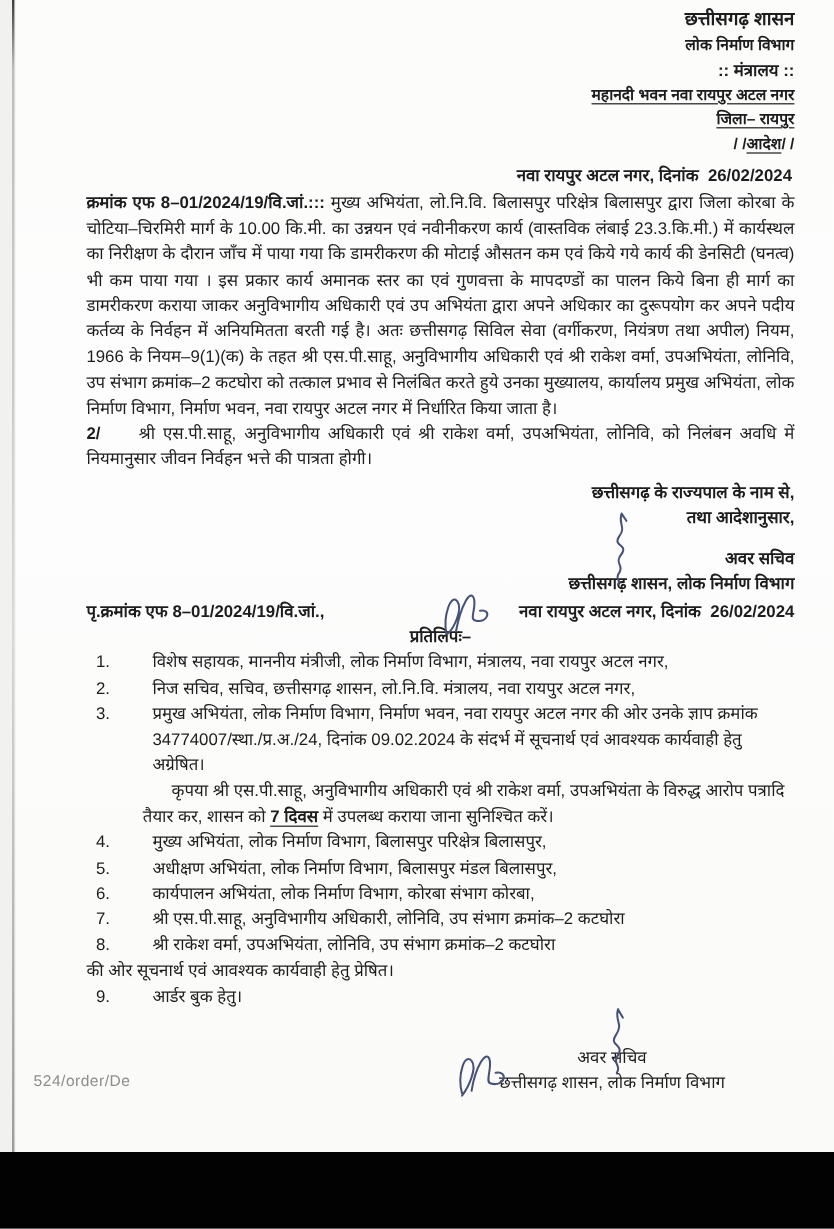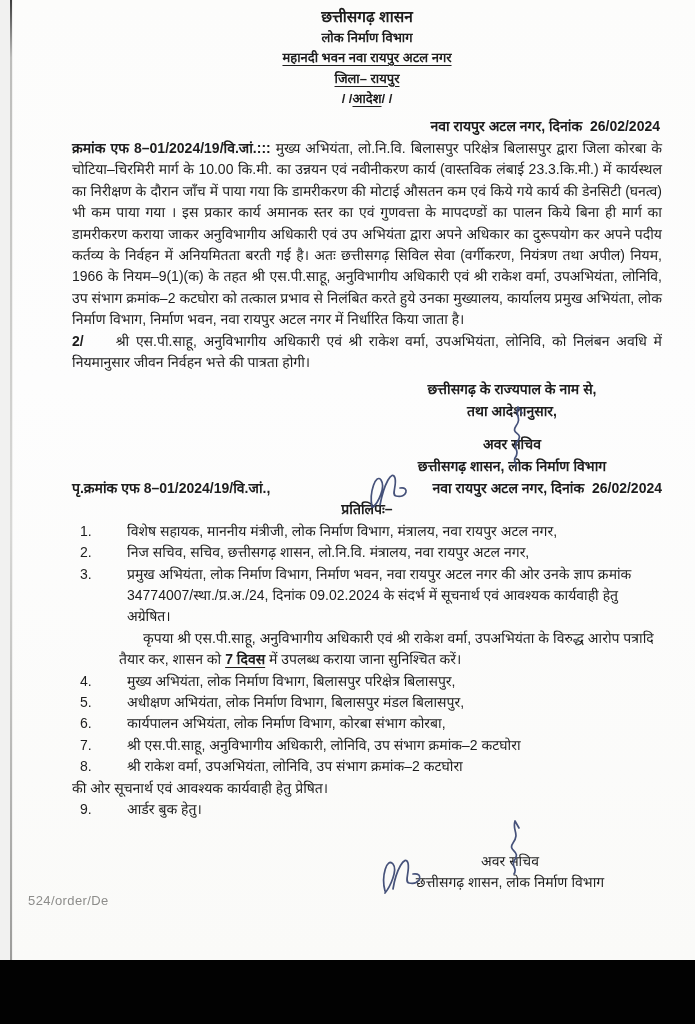--- a/index.html
+++ b/index.html
@@ -12,31 +12,31 @@
   .edge-line{position:absolute;left:10px;top:0;width:2px;height:960px;
     background:linear-gradient(#3c3c3c,#bdbdbb 6%,#d8d8d6 55%,#9c9c9a);}
   .page{
     position:absolute;left:13px;top:0;width:682px;height:960px;overflow:hidden;
     background:linear-gradient(180deg,#fcfcfb,#fdfdfd 40%,#fafaf8);
     color:#1d1d1d;
   }
   .black-bar{position:absolute;left:0;top:960px;width:695px;height:64px;background:#020202;}
   .content{padding:7px 33px 0 59px;font-size:14px;line-height:21.4px;}
   .center{text-align:center;}
-  .bold{font-weight:bold;}
+  .bold{font-weight:bold;text-align:right;}
   .u{text-decoration:underline;text-underline-offset:3px;}
   .header{line-height:20.5px;margin-bottom:6px;}
   .header .h1{font-size:15.5px;}
   .header .h2{font-size:13px;}
   .header .h3{font-size:14px;}
   .dateline{text-align:right;font-weight:bold;margin:0 2px 1px 0;}
   .keepspace{white-space:pre-wrap;}
   .para{margin:0;text-align:justify;}
   .para2-num{font-weight:bold;padding-right:32px;}
-  .sig-block{position:relative;width:300px;margin:6px 0 0 auto;text-align:center;font-weight:bold;}
+  .sig-block{position:relative;width:300px;margin:6px 0 0 auto;text-align:right;font-weight:bold;}
   .sig-gap{height:12px;}
   .refrow{display:flex;justify-content:space-between;font-weight:bold;margin-top:1px;}
   .copy-label{font-weight:bold;text-align:center;}
   .copy-item{display:flex;}
   .copy-item .num{flex:none;width:47px;padding-left:8px;}
   .copy-item .txt{flex:1;}
   .note{margin:0 0 0 47px;text-indent:24px;}
   .forward{font-weight:normal;}
   .sig2-block{position:relative;width:280px;margin:30px 12px 0 auto;text-align:center;}
   .sig-mark{position:absolute;pointer-events:none;}
@@ -47,20 +47,21 @@
 
 <div class="edge-strip"></div>
 <div class="edge-line"></div>
 
 <div class="page">
   <div class="content">
 
     <div class="header center bold">
       <div class="h1">छत्तीसगढ़ शासन</div>
       <div class="h2">लोक निर्माण विभाग</div>
+      <div class="h3">:: मंत्रालय ::</div>
       <div class="h2 u">महानदी भवन नवा रायपुर अटल नगर</div>
       <div class="h2 u">जिला– रायपुर</div>
       <div class="h2"><span>/ /</span><span class="u">आदेश</span><span>/ /</span></div>
     </div>
 
     <div class="dateline keepspace">नवा रायपुर अटल नगर, दिनांक  26/02/2024</div>
 
     <p class="para"><span class="bold">क्रमांक एफ 8–01/2024/19/वि.जां.:::</span><span> </span><span>मुख्य अभियंता, लो.नि.वि. बिलासपुर परिक्षेत्र बिलासपुर द्वारा जिला कोरबा के चोटिया–चिरमिरी मार्ग के 10.00 कि.मी. का उन्नयन एवं नवीनीकरण कार्य (वास्तविक लंबाई 23.3.कि.मी.) में कार्यस्थल का निरीक्षण के दौरान जाँच में पाया गया कि डामरीकरण की मोटाई औसतन कम एवं किये गये कार्य की डेनसिटी (घनत्व) भी कम पाया गया । इस प्रकार कार्य अमानक स्तर का एवं गुणवत्ता के मापदण्डों का पालन किये बिना ही मार्ग का डामरीकरण कराया जाकर अनुविभागीय अधिकारी एवं उप अभियंता द्वारा अपने अधिकार का दुरूपयोग कर अपने पदीय कर्तव्य के निर्वहन में अनियमितता बरती गई है। अतः छत्तीसगढ़ सिविल सेवा (वर्गीकरण, नियंत्रण तथा अपील) नियम, 1966 के नियम–9(1)(क) के तहत श्री एस.पी.साहू, अनुविभागीय अधिकारी  एवं श्री राकेश वर्मा, उपअभियंता, लोनिवि, उप संभाग क्रमांक–2 कटघोरा को तत्काल प्रभाव से निलंबित करते हुये उनका मुख्यालय, कार्यालय प्रमुख अभियंता, लोक निर्माण विभाग, निर्माण भवन, नवा रायपुर अटल नगर में निर्धारित किया जाता है।</span></p>
 
     <p class="para"><span class="para2-num">2/</span><span>श्री एस.पी.साहू, अनुविभागीय अधिकारी  एवं श्री राकेश वर्मा, उपअभियंता, लोनिवि, को निलंबन अवधि में नियमानुसार जीवन निर्वहन भत्ते की पात्रता होगी।</span></p>

